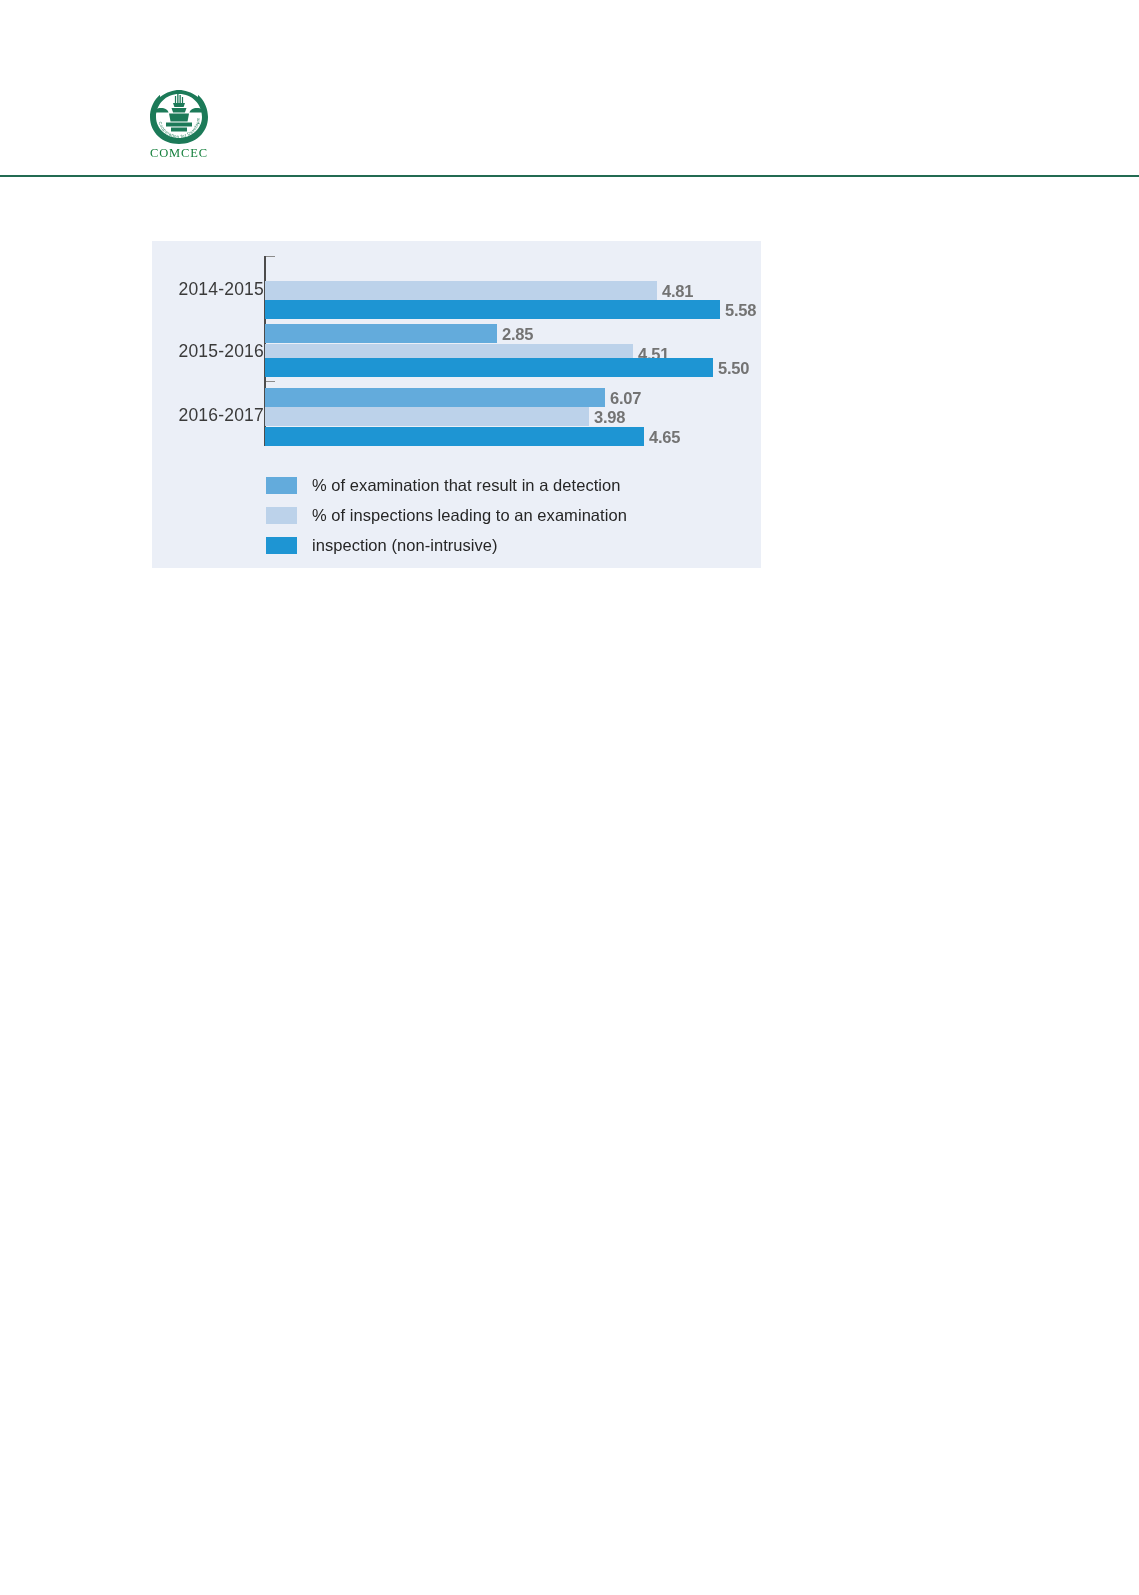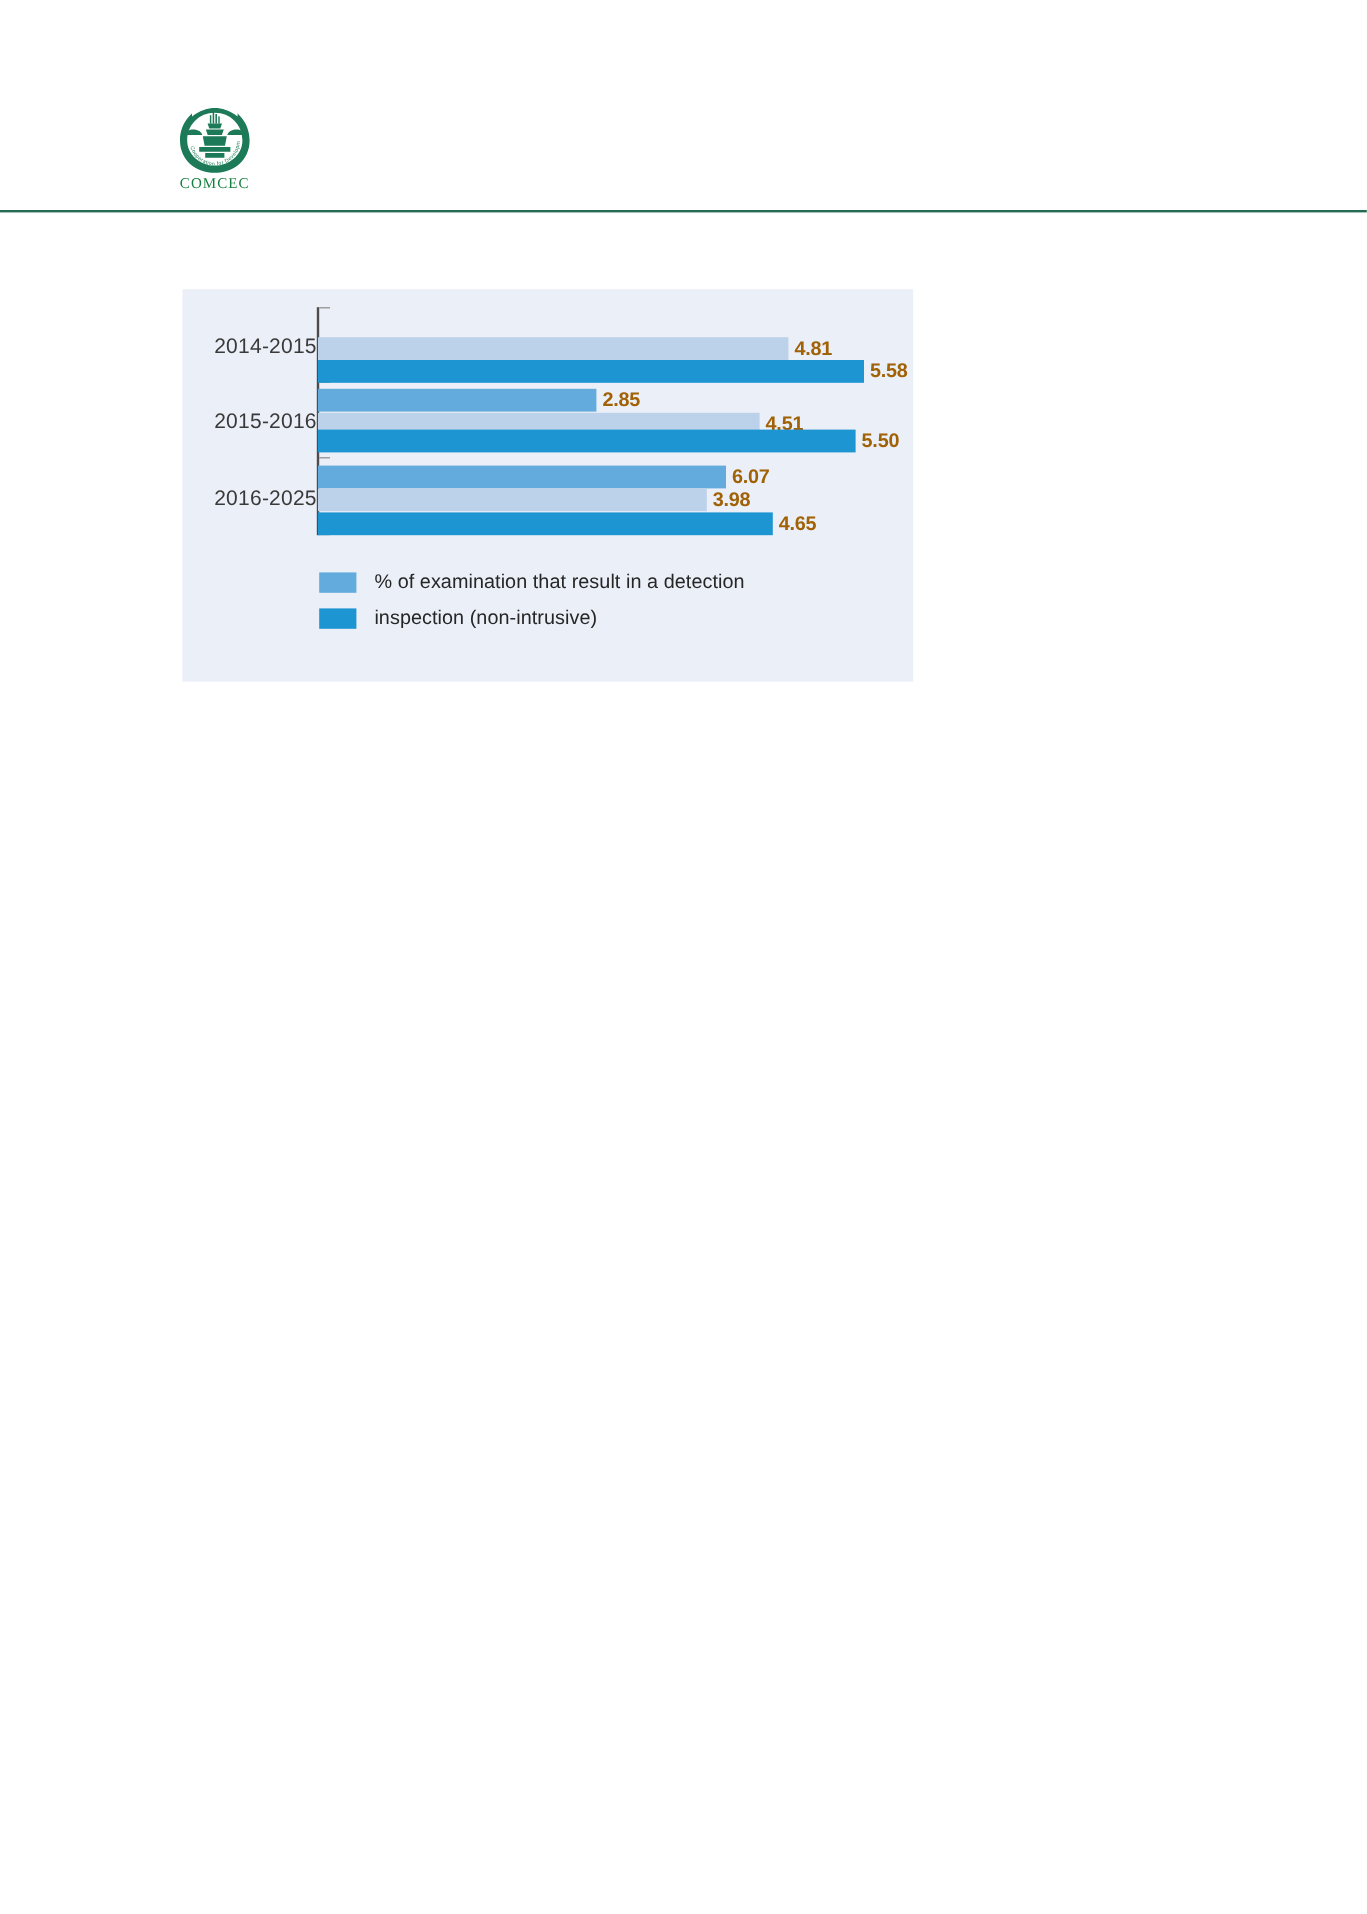--- a/index.html
+++ b/index.html
@@ -119,21 +119,21 @@
     top: 0;
     height: 100%;
   }
   .bar-value {
     position: absolute;
     top: 50%;
     transform: translateY(-50%);
     margin-left: 5px;
     font-size: 16.5px;
     font-weight: bold;
-    color: #a16207;
+    color: #737373;
     white-space: nowrap;
     letter-spacing: -0.2px;
   }
 
   
   #chart-legend {
     position: absolute;
     left: 114px;
     top: 229px;
     width: 480px;
@@ -232,21 +232,21 @@
     <div class="bar-row" style="top:94px; width:368px;">
       <div class="bar" style="width:368px; background:#bcd2ea;"></div>
       <div class="bar-value" style="left:368px;">4.51</div>
     </div>
     <div class="bar-row" style="top:108px; width:448px;">
       <div class="bar" style="width:448px; background:#1e95d3;"></div>
       <div class="bar-value" style="left:448px;">5.50</div>
     </div>
 
     <div class="group-label" style="top:165px; right:497px;">
-      <span>2016-2025</span>
+      <span>2016-2017</span>
     </div>
     <div class="bar-row" style="top:138px; width:340px;">
       <div class="bar" style="width:340px; background:#63abdc;"></div>
       <div class="bar-value" style="left:340px;">6.07</div>
     </div>
     <div class="bar-row" style="top:157px; width:324px;">
       <div class="bar" style="width:324px; background:#bcd2ea;"></div>
       <div class="bar-value" style="left:324px;">3.98</div>
     </div>
     <div class="bar-row" style="top:177px; width:379px;">
@@ -254,18 +254,22 @@
       <div class="bar-value" style="left:379px;">4.65</div>
     </div>
   </div>
 
   <div id="chart-legend">
     <div class="legend-row">
       <div class="legend-swatch" style="background:#63abdc;"></div>
       <div class="legend-label">% of examination that result in a detection</div>
     </div>
     <div class="legend-row">
+      <div class="legend-swatch" style="background:#bcd2ea;"></div>
+      <div class="legend-label">% of inspections leading to an examination</div>
+    </div>
+    <div class="legend-row">
       <div class="legend-swatch" style="background:#1e95d3;"></div>
       <div class="legend-label">inspection (non-intrusive)</div>
     </div>
   </div>
 
 </div>
 
 </body></html>

